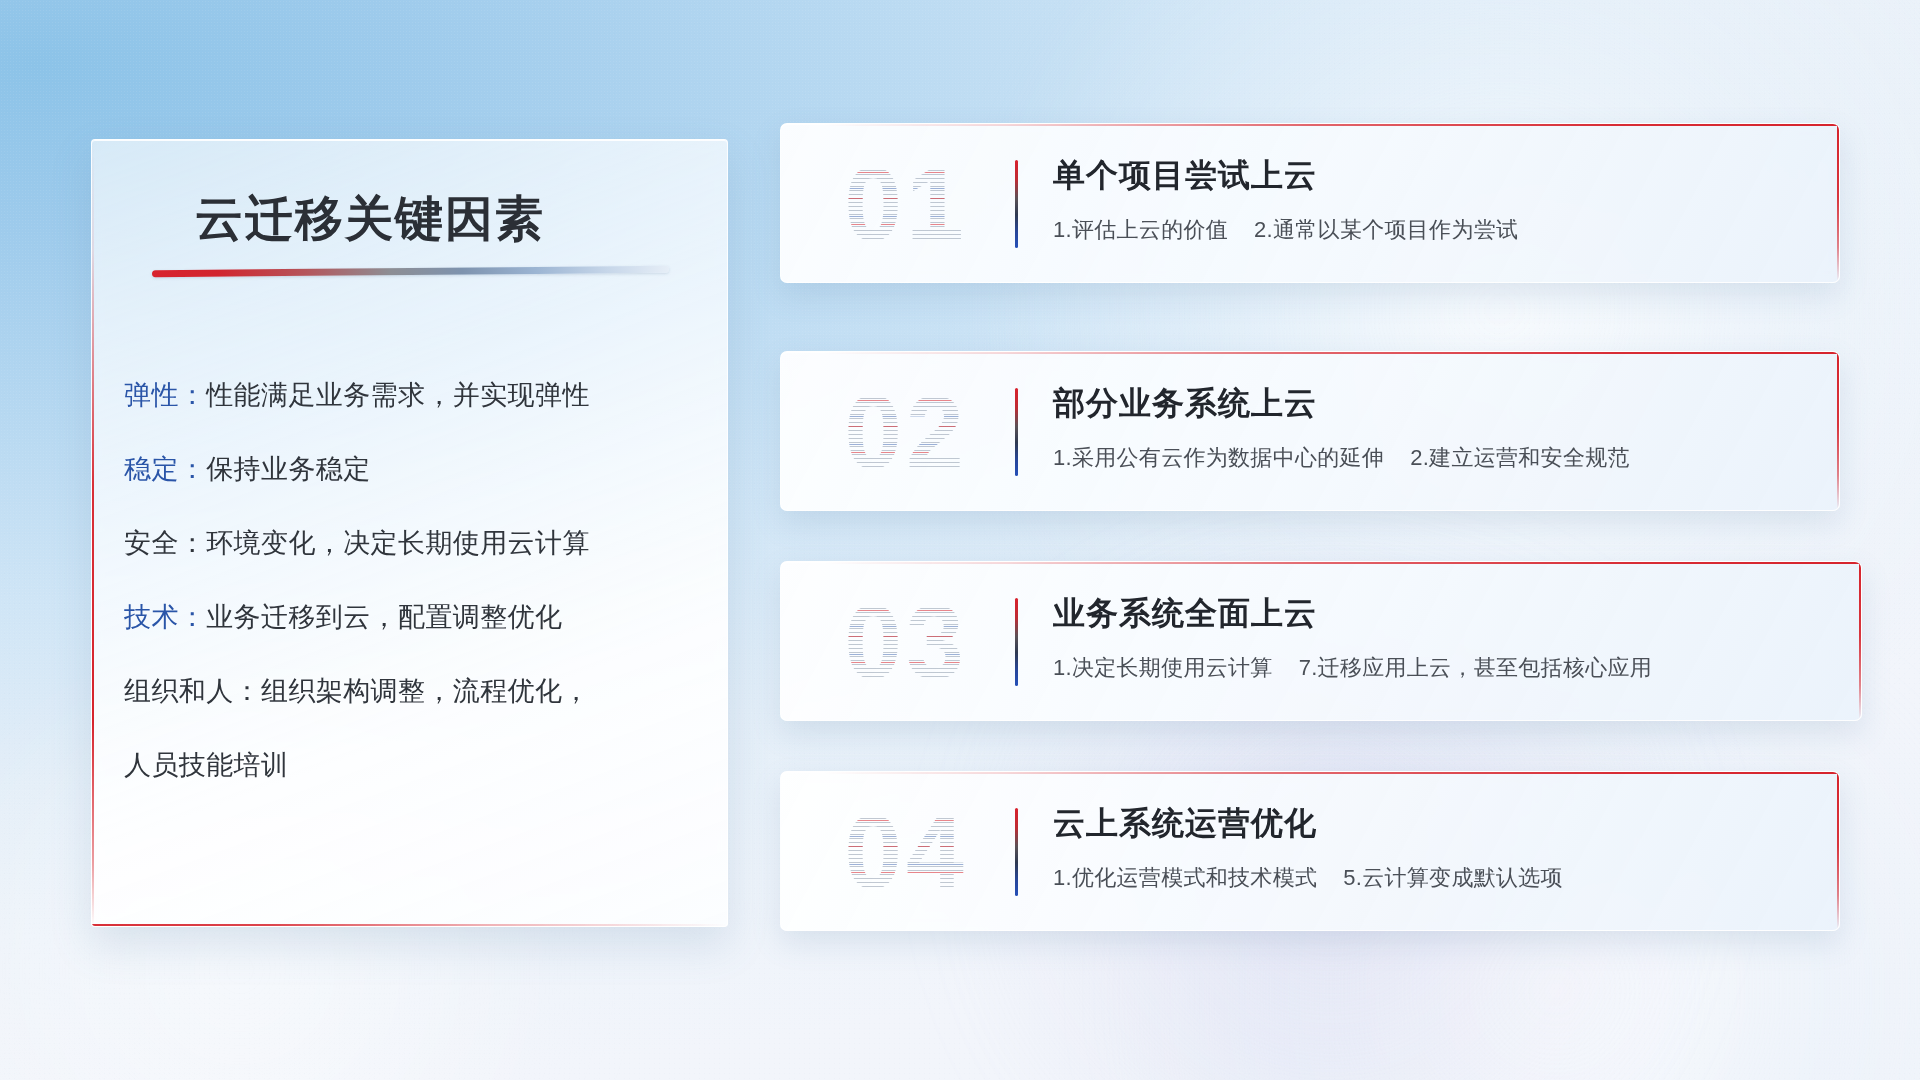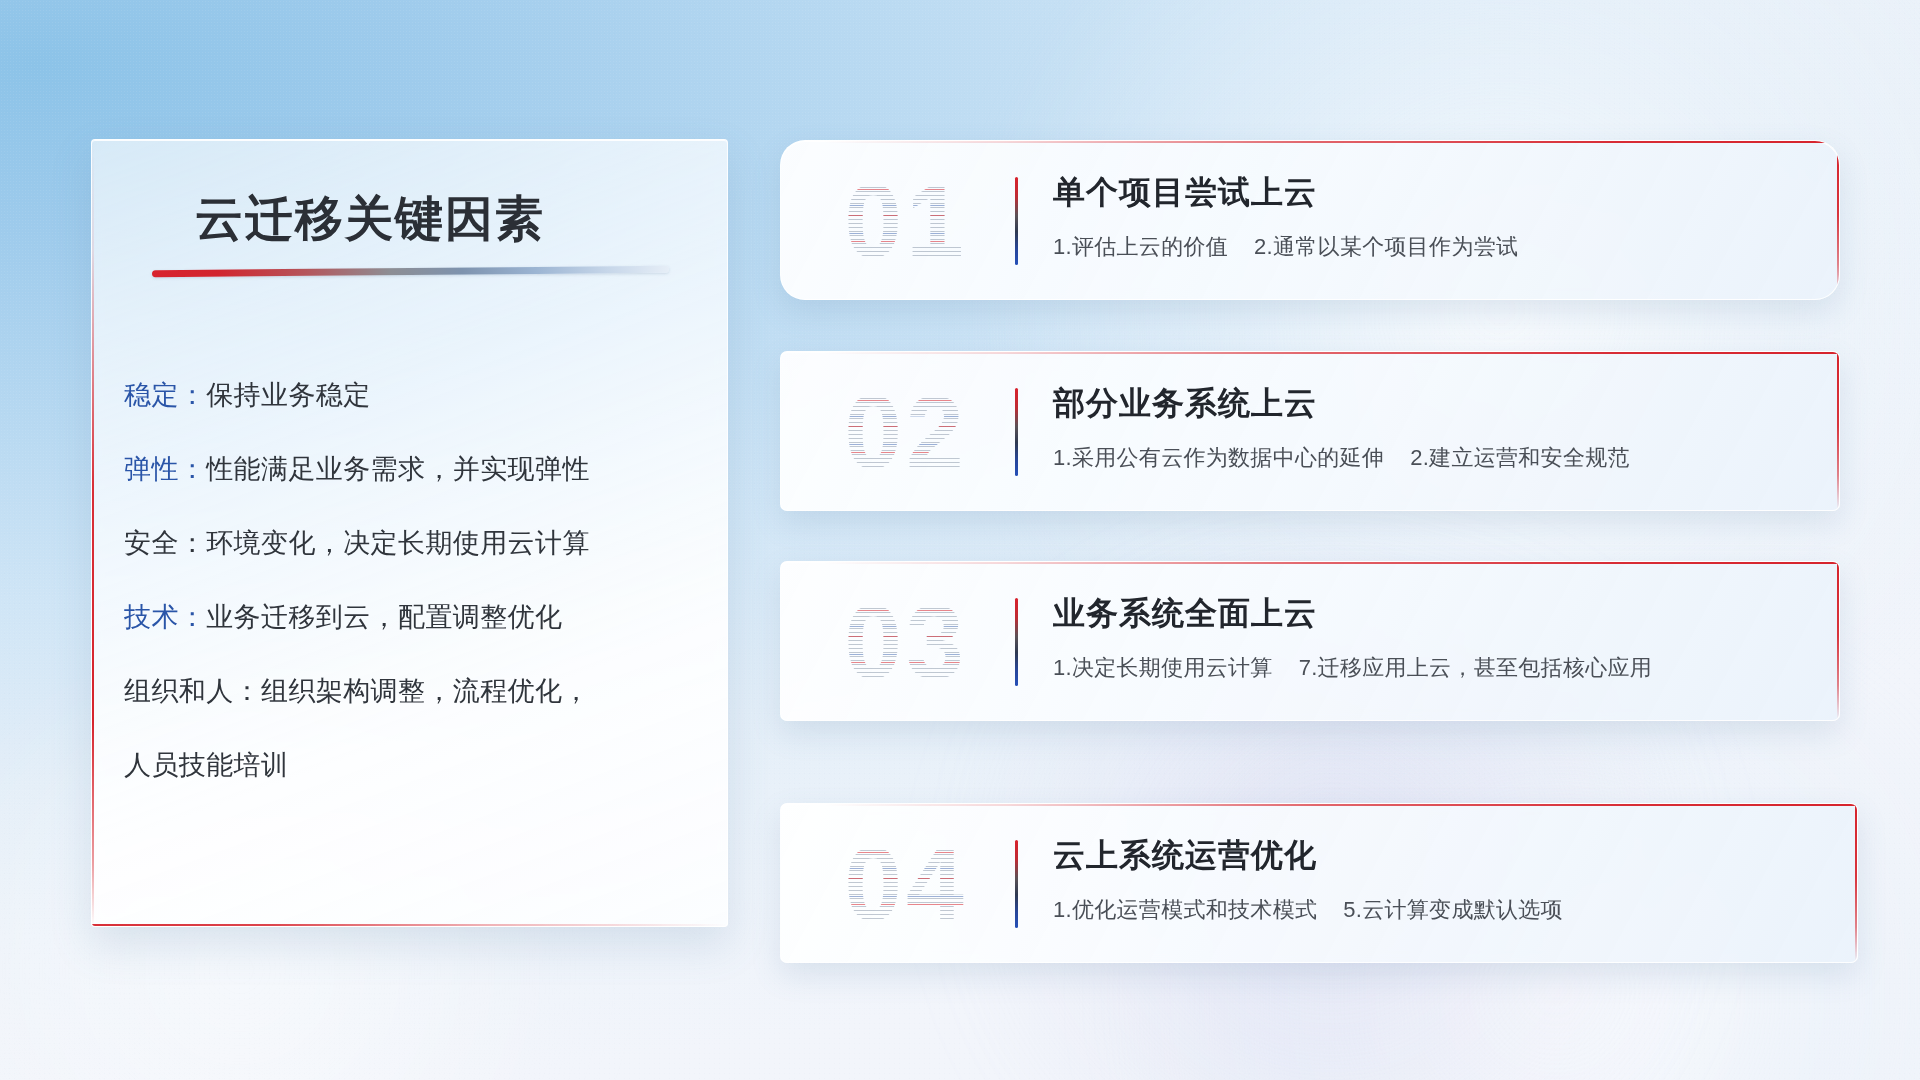--- a/index.html
+++ b/index.html
@@ -325,41 +325,41 @@
 
   <div id="left-panel">
     <div id="left-panel-edge"></div>
     <div id="left-panel-edge-bottom"></div>
 
     <div id="panel-title">云迁移关键因素</div>
     <div id="panel-title-rule"></div>
 
     <div id="panel-list">
       <div class="panel-line">
+        <span class="kw">弹性：</span><span>性能满足业务需求，并实现弹性</span>
+      </div>
+      <div class="panel-line">
         <span class="kw">稳定：</span><span>保持业务稳定</span>
-      </div>
-      <div class="panel-line">
-        <span class="kw">弹性：</span><span>性能满足业务需求，并实现弹性</span>
       </div>
       <div class="panel-line">
         <span class="kw-plain">安全：</span><span>环境变化，决定长期使用云计算</span>
       </div>
       <div class="panel-line">
         <span class="kw">技术：</span><span>业务迁移到云，配置调整优化</span>
       </div>
       <div class="panel-line">
         <span class="kw-plain">组织和人：</span><span>组织架构调整，流程优化，</span>
       </div>
       <div class="panel-line">
         <span class="kw-plain"></span><span>人员技能培训</span>
       </div>
     </div>
   </div>
 
-  <div class="step-card" style="top:140px;border-radius:25px;">
+  <div class="step-card" style="top:123px;">
     <div class="card-top-rule"></div>
     <div class="card-right-rule"></div>
     <div class="card-num">01</div>
     <div class="card-num-tint">01</div>
     <div class="card-divider"></div>
     <div class="card-title">单个项目尝试上云</div>
     <div class="card-desc">
       <span>1.评估上云的价值</span><span class="gap"></span><span>2.通常以某个项目作为尝试</span>
     </div>
   </div>
@@ -369,33 +369,33 @@
     <div class="card-right-rule"></div>
     <div class="card-num">02</div>
     <div class="card-num-tint">02</div>
     <div class="card-divider"></div>
     <div class="card-title">部分业务系统上云</div>
     <div class="card-desc">
       <span>1.采用公有云作为数据中心的延伸</span><span class="gap"></span><span>2.建立运营和安全规范</span>
     </div>
   </div>
 
-  <div class="step-card" style="top:561px;">
+  <div class="step-card" style="top:561px;padding-left:22px;">
     <div class="card-top-rule"></div>
     <div class="card-right-rule"></div>
     <div class="card-num">03</div>
     <div class="card-num-tint">03</div>
     <div class="card-divider"></div>
     <div class="card-title">业务系统全面上云</div>
     <div class="card-desc">
       <span>1.决定长期使用云计算</span><span class="gap"></span><span>7.迁移应用上云，甚至包括核心应用</span>
     </div>
   </div>
 
-  <div class="step-card" style="top:803px;padding-left:18px;">
+  <div class="step-card" style="top:771px;">
     <div class="card-top-rule"></div>
     <div class="card-right-rule"></div>
     <div class="card-num">04</div>
     <div class="card-num-tint">04</div>
     <div class="card-divider"></div>
     <div class="card-title">云上系统运营优化</div>
     <div class="card-desc">
       <span>1.优化运营模式和技术模式</span><span class="gap"></span><span>5.云计算变成默认选项</span>
     </div>
   </div>

